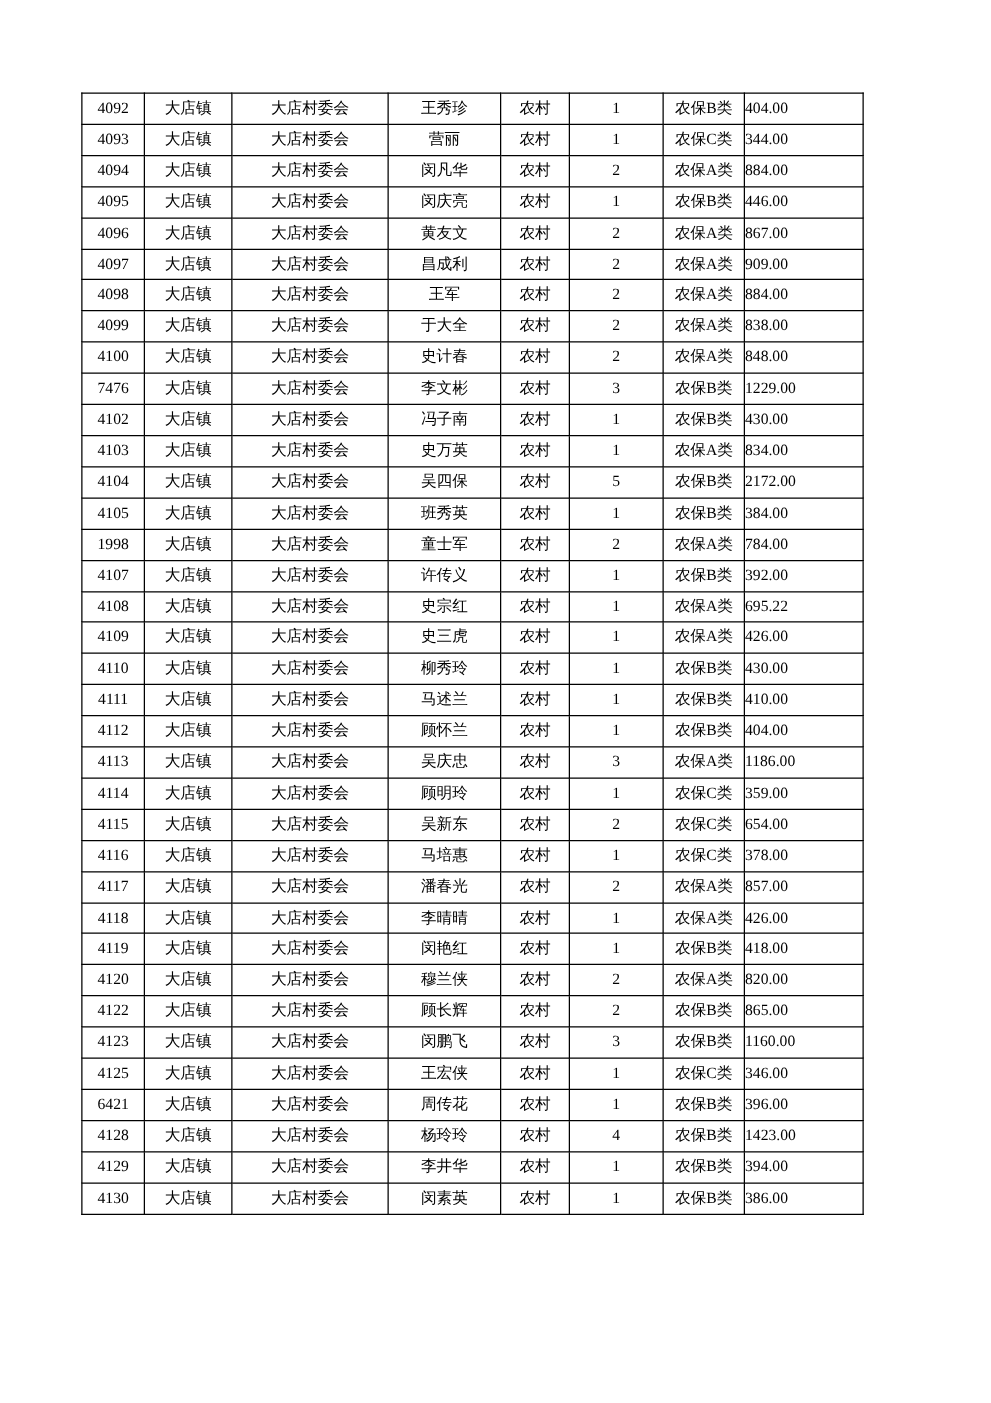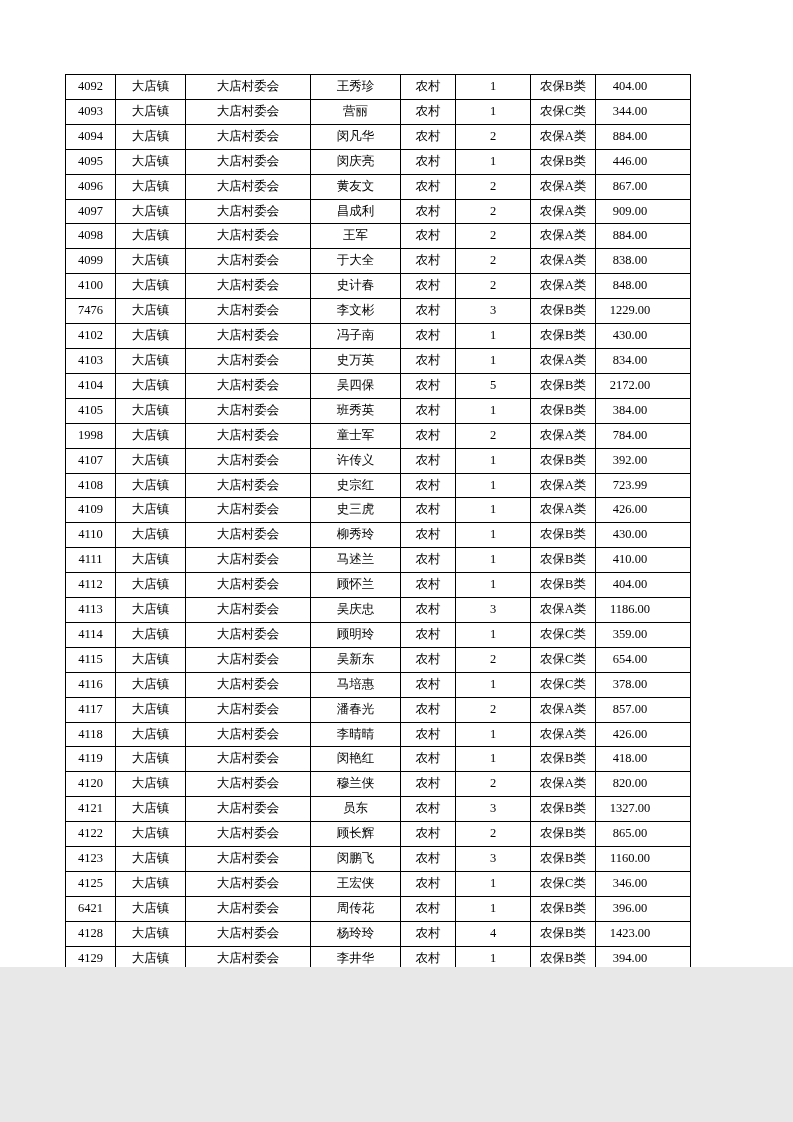--- a/index.html
+++ b/index.html
@@ -8,21 +8,21 @@
   }
   body {
     width: 793px;
     height: 1122px;
     background: #e8e8e8;
     font-family: "Liberation Serif", "DejaVu Serif", serif;
   }
   .page {
     position: relative;
     width: 793px;
-    height: 967px;
+    height: 1122px;
     background: #ffffff;
     overflow: hidden;
   }
   table.roster {
     border-collapse: collapse;
     position: absolute;
     left: 65px;
     top: 74px;
     table-layout: fixed;
     width: 625px;
@@ -42,21 +42,21 @@
   col.c0 { width: 50px; }
   col.c1 { width: 70px; }
   col.c2 { width: 125px; }
   col.c3 { width: 90px; }
   col.c4 { width: 55px; }
   col.c5 { width: 75px; }
   col.c6 { width: 65px; }
   col.c7 { width: 95px; }
   
   table.roster td.col7 {
-    text-align: center;
+    text-align: left;
     padding-right: 26px;
   }
 </style>
 </head>
 <body>
 
 <div class="page">
   <table class="roster">
     <colgroup>
       <col class="c0">
@@ -230,21 +230,21 @@
           <td class="col7">392.00</td>
         </tr>
         <tr>
           <td class="col0">4108</td>
           <td class="col1">大店镇</td>
           <td class="col2">大店村委会</td>
           <td class="col3">史宗红</td>
           <td class="col4">农村</td>
           <td class="col5">1</td>
           <td class="col6">农保A类</td>
-          <td class="col7">723.99</td>
+          <td class="col7">695.22</td>
         </tr>
         <tr>
           <td class="col0">4109</td>
           <td class="col1">大店镇</td>
           <td class="col2">大店村委会</td>
           <td class="col3">史三虎</td>
           <td class="col4">农村</td>
           <td class="col5">1</td>
           <td class="col6">农保A类</td>
           <td class="col7">426.00</td>
@@ -351,30 +351,20 @@
         </tr>
         <tr>
           <td class="col0">4120</td>
           <td class="col1">大店镇</td>
           <td class="col2">大店村委会</td>
           <td class="col3">穆兰侠</td>
           <td class="col4">农村</td>
           <td class="col5">2</td>
           <td class="col6">农保A类</td>
           <td class="col7">820.00</td>
-        </tr>
-        <tr>
-          <td class="col0">4121</td>
-          <td class="col1">大店镇</td>
-          <td class="col2">大店村委会</td>
-          <td class="col3">员东</td>
-          <td class="col4">农村</td>
-          <td class="col5">3</td>
-          <td class="col6">农保B类</td>
-          <td class="col7">1327.00</td>
         </tr>
         <tr>
           <td class="col0">4122</td>
           <td class="col1">大店镇</td>
           <td class="col2">大店村委会</td>
           <td class="col3">顾长辉</td>
           <td class="col4">农村</td>
           <td class="col5">2</td>
           <td class="col6">农保B类</td>
           <td class="col7">865.00</td>

